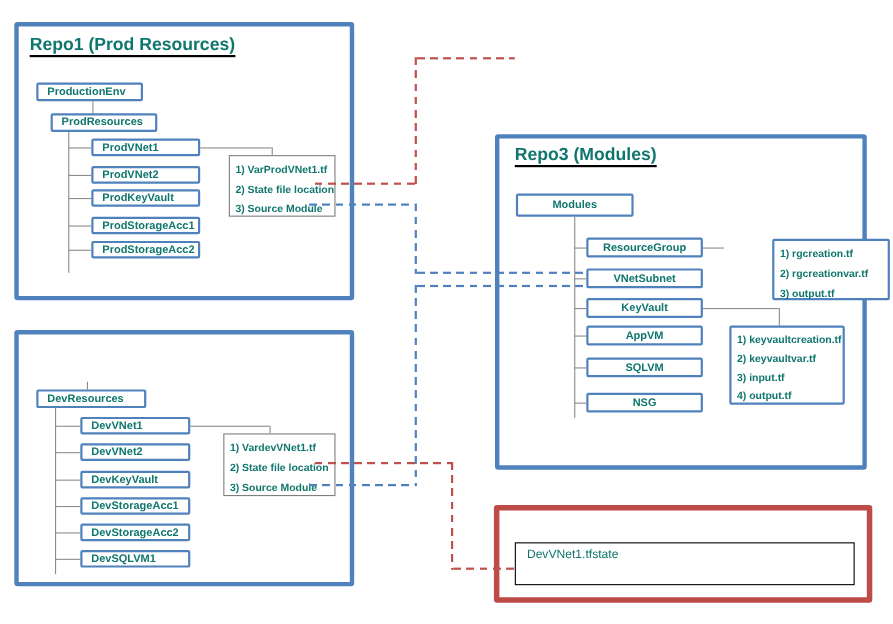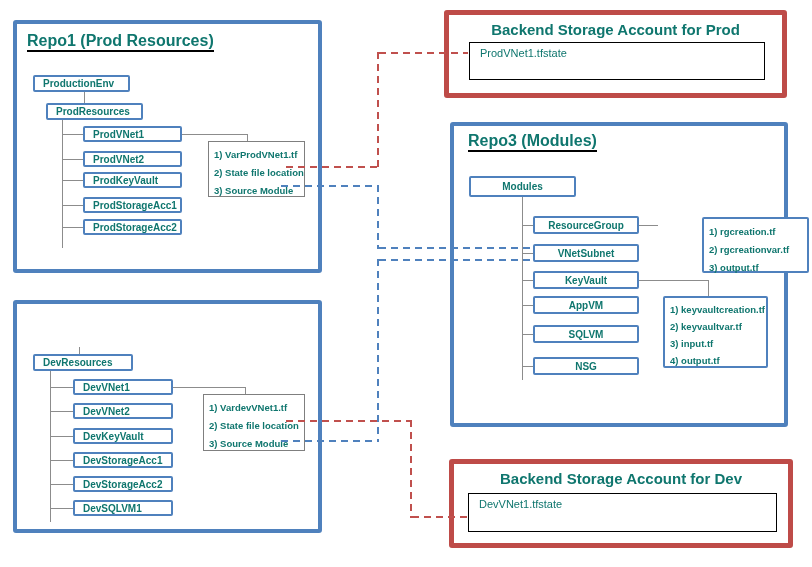--- a/index.html
+++ b/index.html
@@ -143,27 +143,22 @@
     <div class="hline" style="left:185px; top:154px; width:69px;"></div>
     <div class="vline" style="left:254px; top:154px; height:16px;"></div>
     <div class="note note-blue lh17" style="left:209px; top:170px; width:105px; height:72px;">
       <div class="note-line">1) keyvaultcreation.tf</div>
       <div class="note-line">2) keyvaultvar.tf</div>
       <div class="note-line">3) input.tf</div>
       <div class="note-line">4) output.tf</div>
     </div>
   </div>
 
-  <div class="panel panel-red" style="left:444px; top:10px; width:343px; height:88px; z-index:1;">
-    <div class="backend-title" style="top:6px;">Backend Storage Account for Prod</div>
-    <div class="filebox" style="left:20px; top:27px; width:296px; height:38px;">ProdVNet1.tfstate</div>
-  </div>
 
   <div class="panel panel-red" style="left:449px; top:459px; width:344px; height:89px; z-index:1;">
-    <div class="backend-title" style="top:6px;">Backend Storage Account for Dev</div>
     <div class="filebox" style="left:14px; top:29px; width:309px; height:39px;">DevVNet1.tfstate</div>
   </div>
 
   <div>
     <div class="dash-h red-h" style="left:286px; top:166px; width:93px;"></div>
     <div class="dash-v red-v" style="left:377px; top:52px;  height:116px;"></div>
     <div class="dash-h red-h" style="left:379px; top:52px;  width:89px;"></div>
   </div>
 
   <div>

